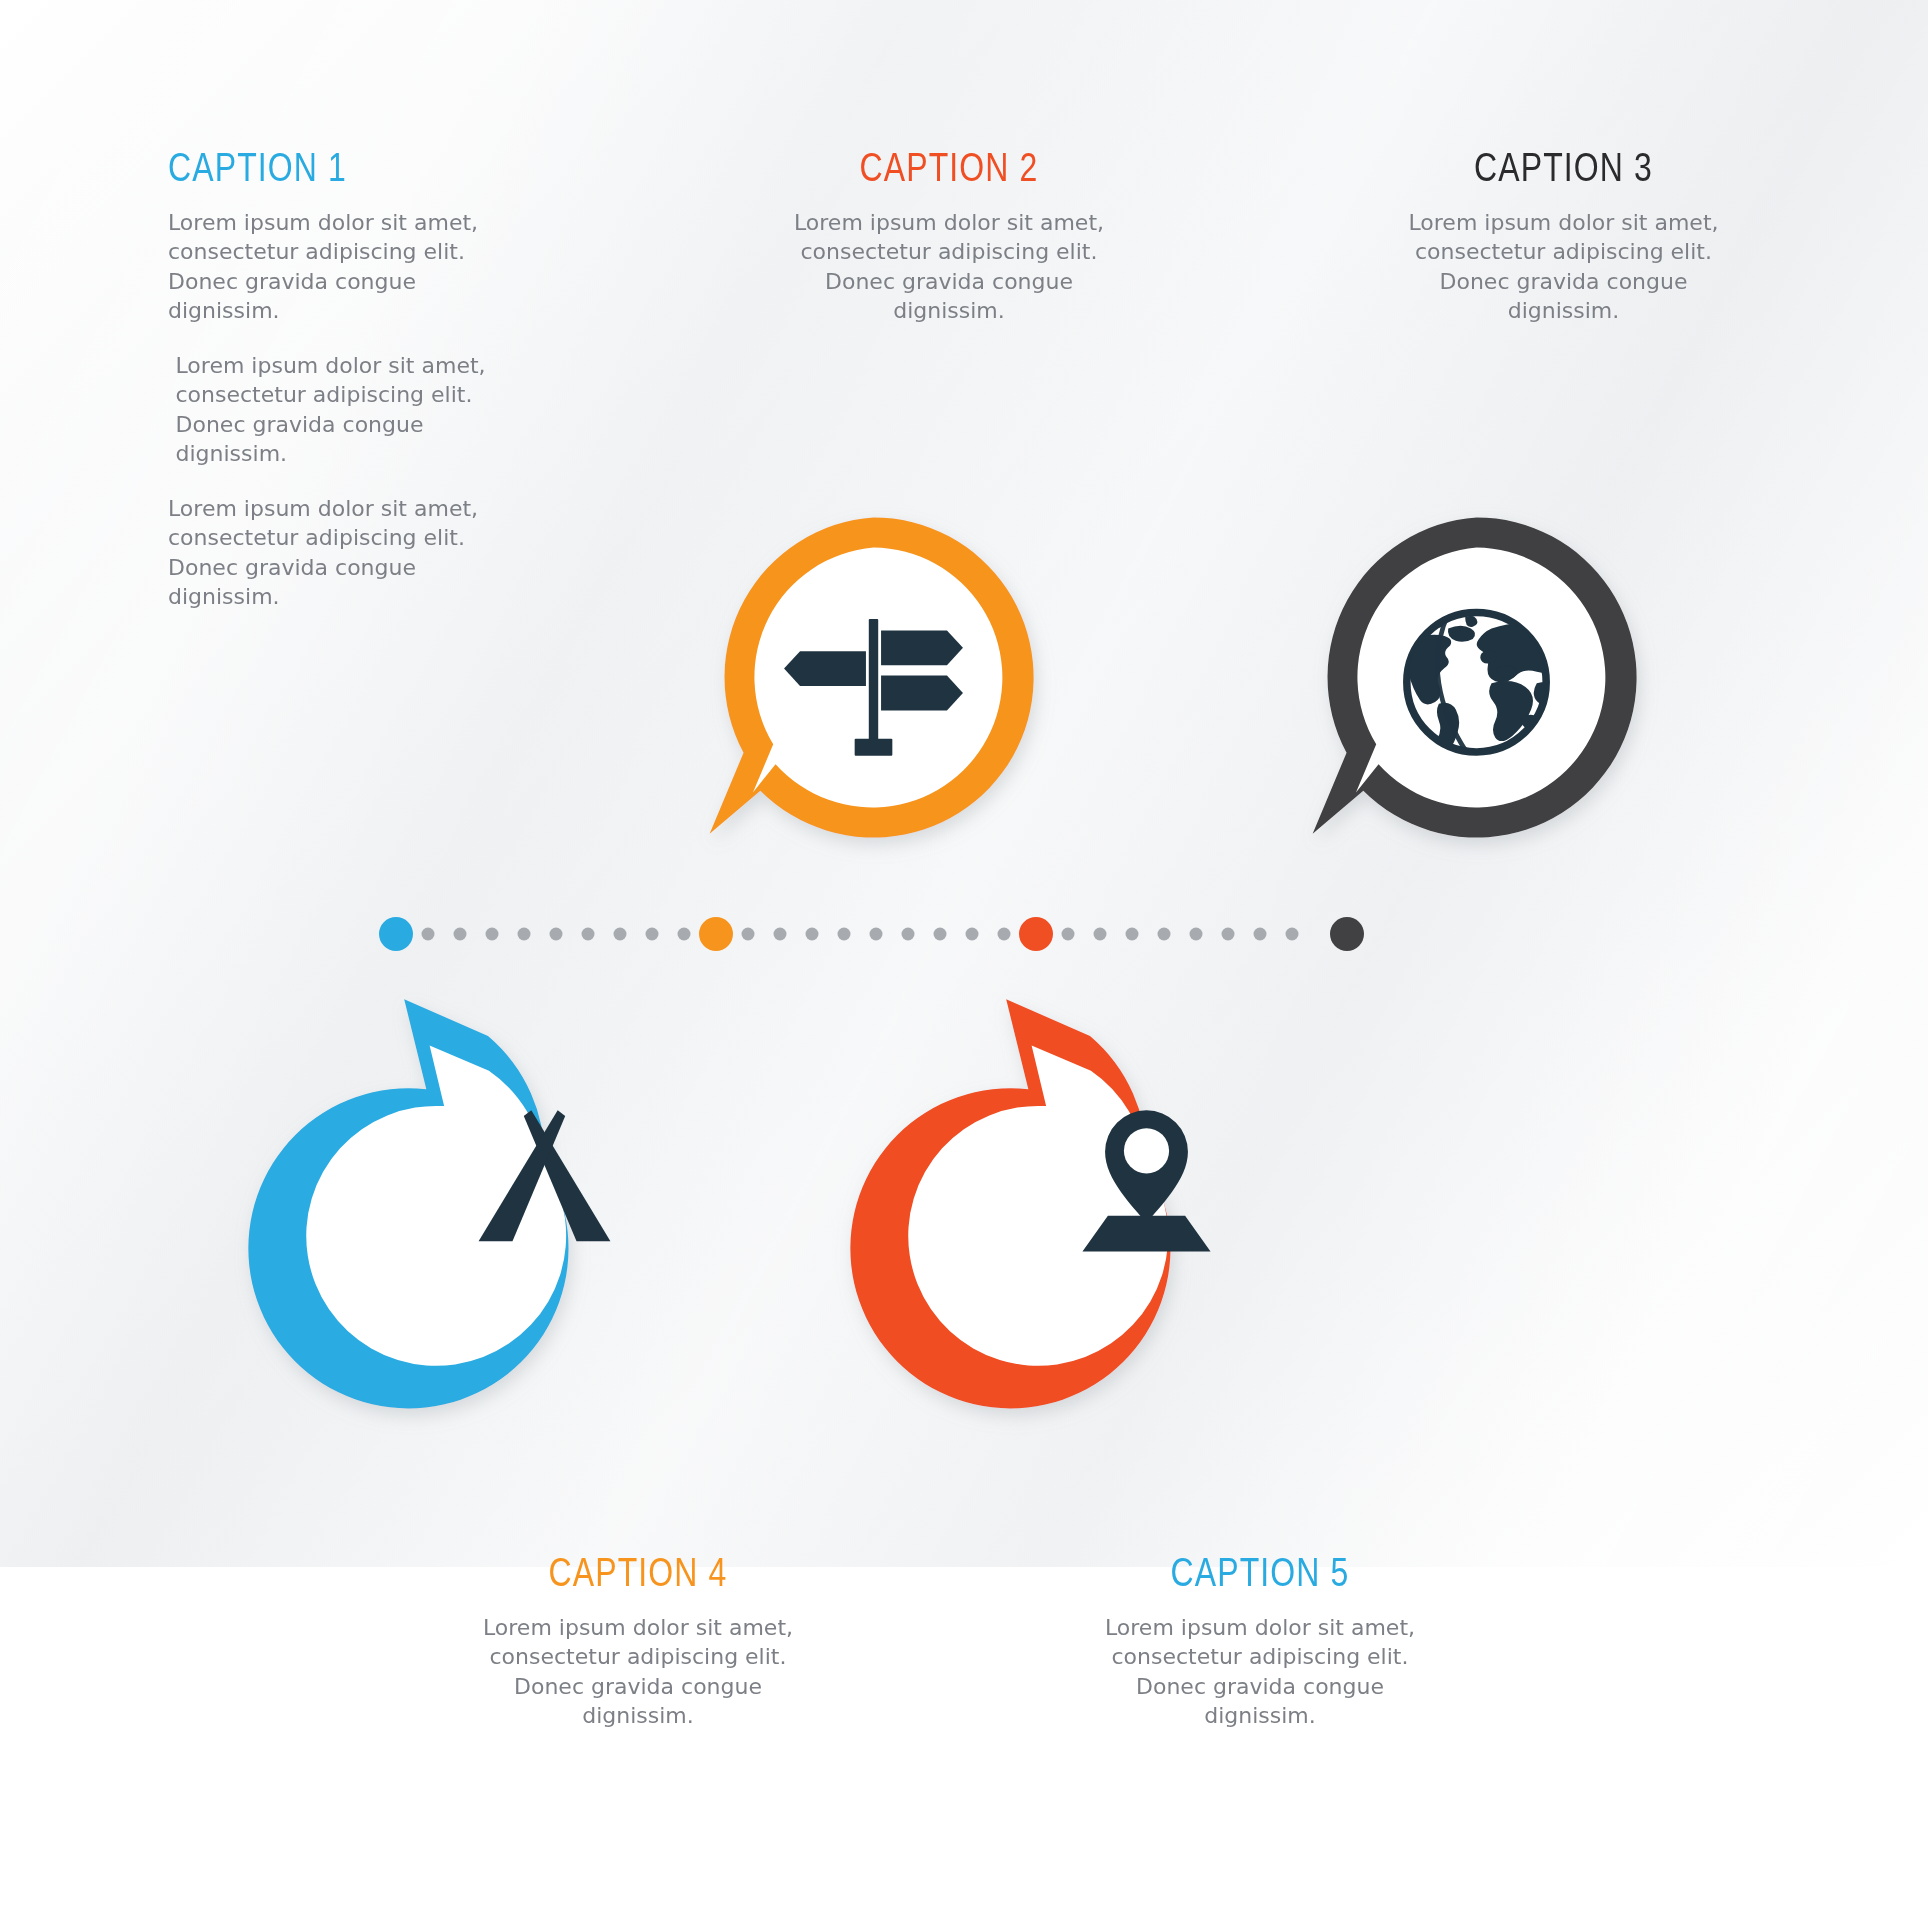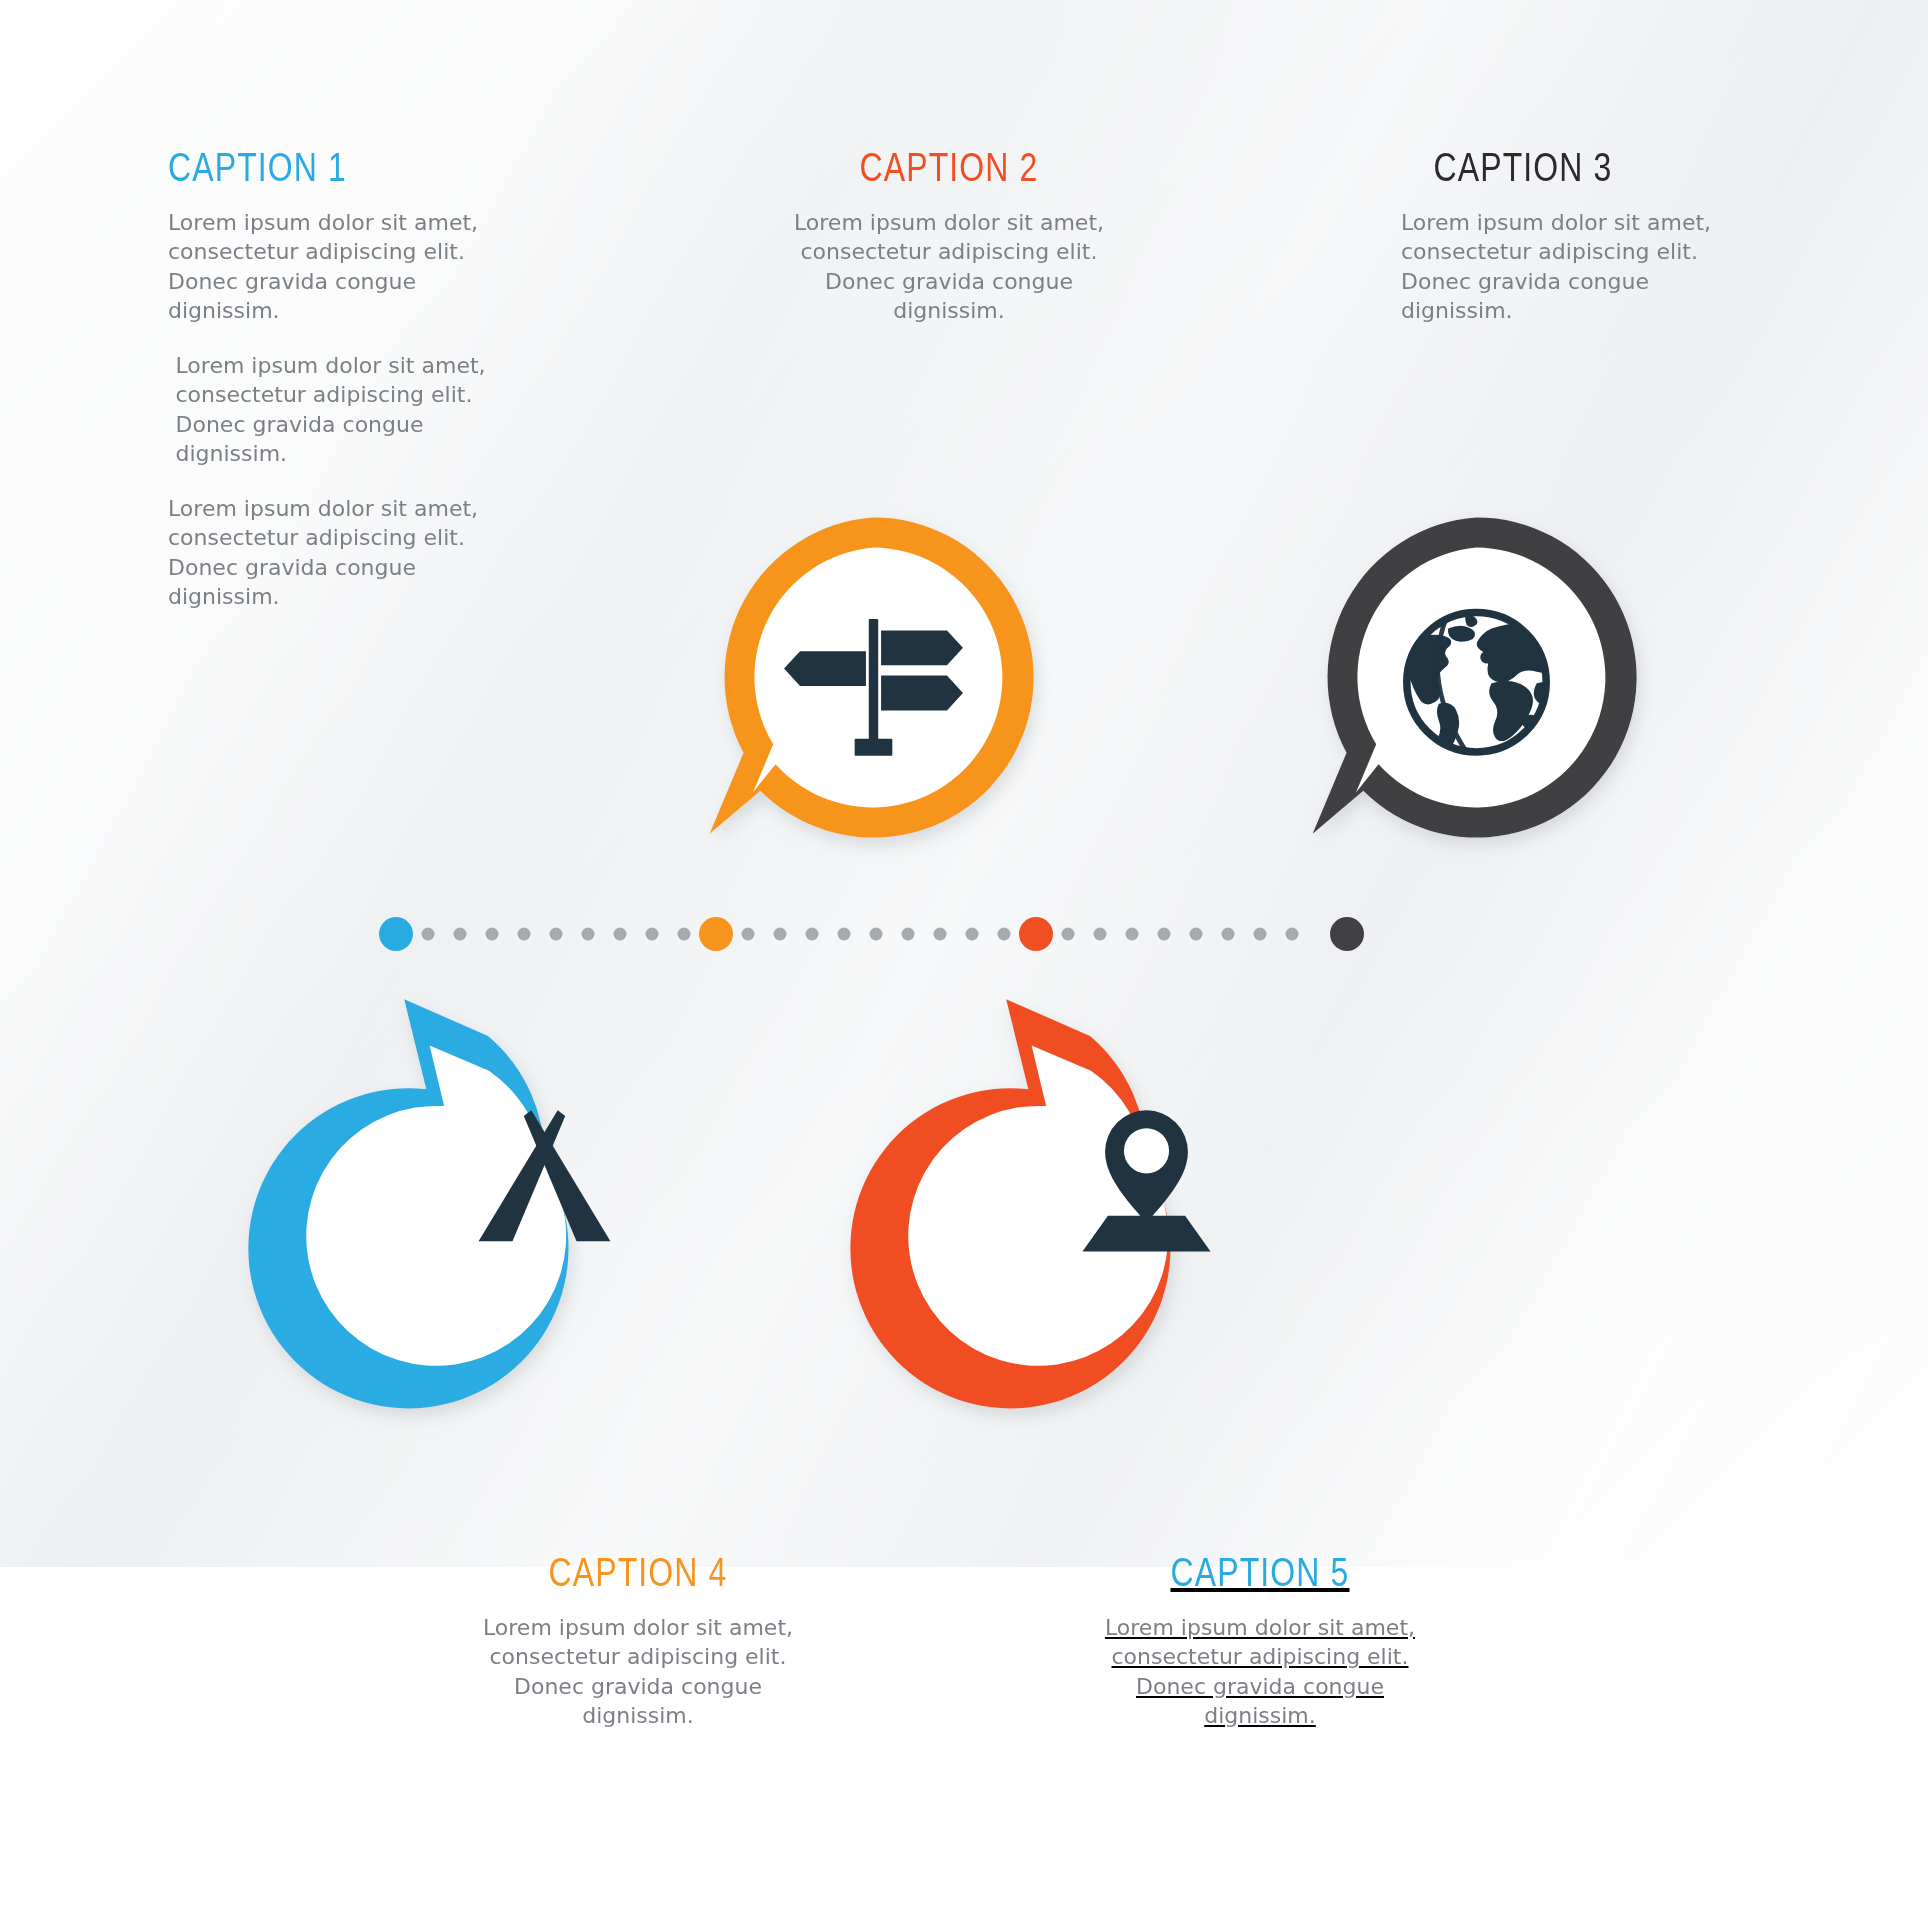--- a/index.html
+++ b/index.html
@@ -59,25 +59,25 @@
     line-height: 1.33;
     color: #7c7f85;
     margin: 0 0 26px 0;
     font-family: "DejaVu Sans", "Liberation Sans", sans-serif;
   }
   .caption-body:last-child { margin-bottom: 0; }
 
   
   #col1 { left: 168px; top: 147px; width: 325px; }
   #col2 { left: 789px; top: 147px; width: 320px; text-align: center; }
-  #col3 { left: 1401px; top: 147px; width: 325px; text-align: left; }
+  #col3 { left: 1401px; top: 147px; width: 325px; text-align: center; }
   #col2 .caption-title, #col3 .caption-title { transform-origin: center center; }
 
   #col4 { left: 478px; top: 1552px; width: 320px; text-align: center; }
-  #col5 { left: 1100px; top: 1552px; width: 320px; text-align: center; text-decoration: underline; }
+  #col5 { left: 1100px; top: 1552px; width: 320px; text-align: center; }
   #col4 .caption-title, #col5 .caption-title { transform-origin: center center; }
 
   .indent-p { padding-left: 7.5px; }
 
   
   .bubble {
     position: absolute;
     width: 339px;
     height: 339px;
   }

